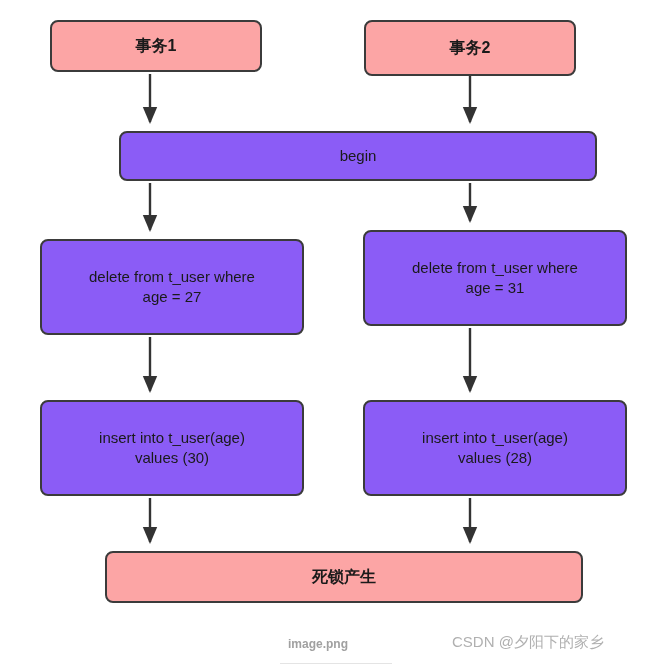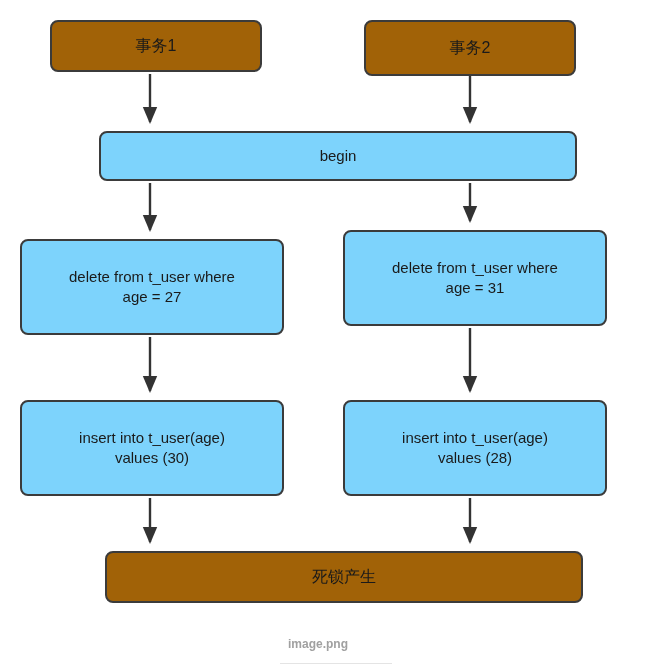--- a/index.html
+++ b/index.html
@@ -30,26 +30,28 @@
     text-align: center;
     border: 2px solid #333333;
     border-radius: 8px;
     font-size: 15px;
     color: #1a1a1a;
     line-height: 1.35;
     padding: 4px 8px;
     white-space: pre-line;
   }
   .node.green {
-    background: #a16207;
+    background: #fca5a5;
     border-color: #3b3b3b;
+    font-weight: bold;
   }
   .node.white {
-    background: #7dd3fc;
+    background: #8b5cf6;
     border-color: #3b3b3b;
+    margin-left: 20px;
   }
   .node.cjk {
     font-size: 16px;
   }
   svg.edges {
     position: absolute;
     left: 0;
     top: 0;
     width: 649px;
     height: 667px;
@@ -106,15 +108,16 @@
 age = 31</div>
       <div class="node white" style="left: 20px; top: 400px; width: 264px; height: 96px;">insert into t_user(age)
 values (30)</div>
       <div class="node white" style="left: 343px; top: 400px; width: 264px; height: 96px;">insert into t_user(age)
 values (28)</div>
       <div class="node green cjk" style="left: 99px; top: 551px; width: 478px; height: 52px; margin-left: 6px;">死锁产生</div>
     </div>
 
   <div class="caption" style="left:288px; top:637px;">image.png</div>
 
+  <div class="watermark" style="left:452px; top:633px;">CSDN @夕阳下的家乡</div>
 
   <div class="bottom-stub" style="left:280px; top:663px; width:112px;"></div>
 </div>
 
 </body></html>

